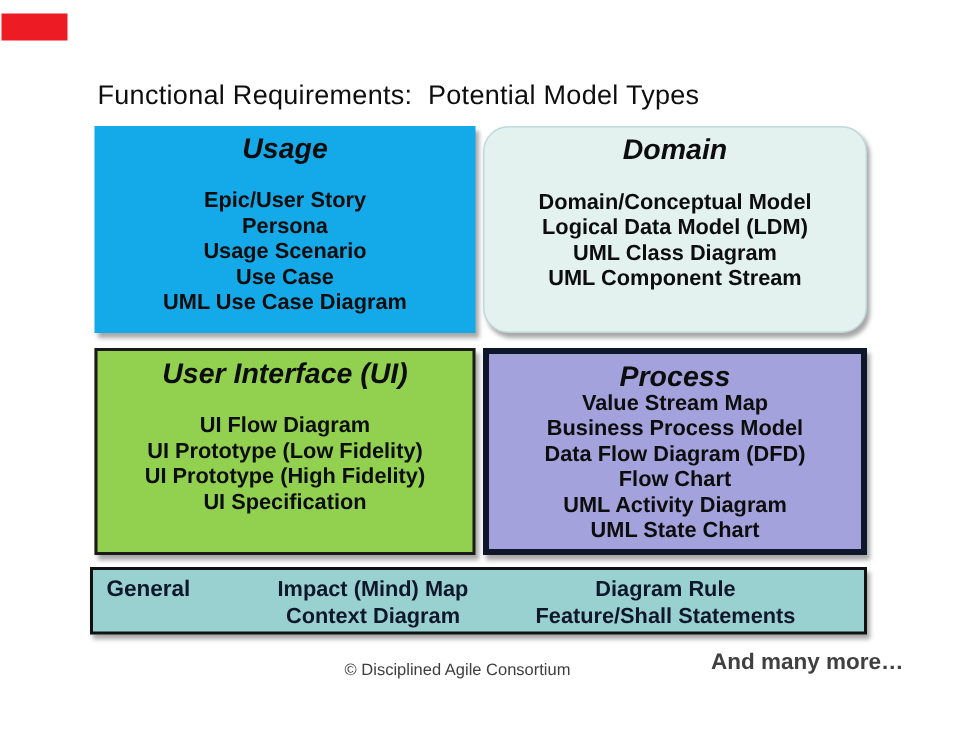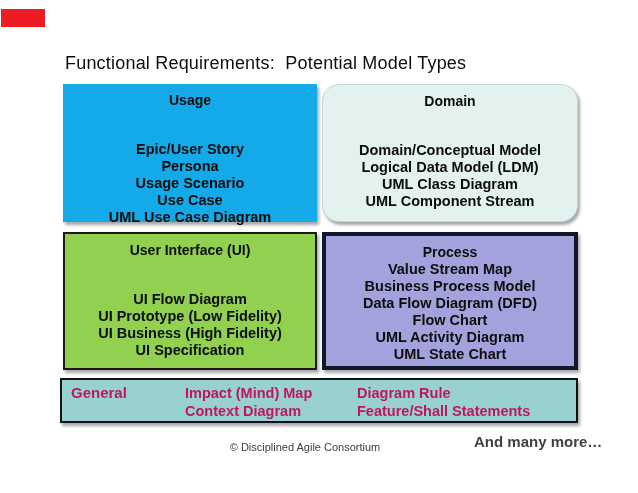--- a/index.html
+++ b/index.html
@@ -26,32 +26,33 @@
     position:absolute;
     box-sizing:border-box;
     text-align:center;
     color:#0d0d0d;
     font-weight:700;
     font-size:14.5px;
     line-height:17px;
     padding-top:7px;
     box-shadow:2px 3px 3px rgba(0,0,0,0.35);
   }
-  .box-title{font-size:14px;line-height:18px;}
-  .gap .box-items{margin-top:32px;text-align:center;}
+  .box-title{font-size:19px;line-height:18px;font-style:italic;}
+  .gap .box-items{margin-top:17px;text-align:center;}
   .box-usage{left:63px;top:84px;width:254px;height:138px;background:#14A9E8;}
   .box-domain{left:322px;top:84px;width:256px;height:138px;background:#E3F1EF;border:1px solid #BFD9DC;}
   .box-ui{left:63px;top:232px;width:254px;height:138px;background:#92D050;border:2px solid #1a1a1a;}
   .box-process{left:322px;top:232px;width:256px;height:138px;background:#A3A2DC;border:4px solid #0f172a;}
   .general-bar{
     position:absolute;left:60px;top:378px;width:518px;height:45px;
     box-sizing:border-box;
     background:#99D1D1;border:2px solid #111111;
-    font-weight:700;font-size:14.5px;line-height:18px;color:#be185d;
+    font-weight:700;font-size:14.5px;line-height:18px;color:#0f172a;
     box-shadow:2px 3px 3px rgba(0,0,0,0.35);
+    text-align:center;
   }
   .general-label{position:absolute;left:9px;top:4px;font-size:15px;}
   .general-col1{position:absolute;left:123px;top:4px;}
   .general-col2{position:absolute;left:295px;top:4px;}
   .copyright{
     position:absolute;left:0;top:441px;width:610px;
     text-align:center;
     font-size:11px;color:#3d3d3d;font-weight:400;
   }
   .many-more{
@@ -88,21 +89,21 @@
       <div class="line">UML Class Diagram</div>
       <div class="line">UML Component Stream</div>
     </div>
   </div>
 
   <div class="box box-ui gap" style="background-color: rgb(146, 208, 80);">
     <div class="box-title">User Interface (UI)</div>
     <div class="box-items">
       <div class="line">UI Flow Diagram</div>
       <div class="line">UI Prototype (Low Fidelity)</div>
-      <div class="line">UI Business (High Fidelity)</div>
+      <div class="line">UI Prototype (High Fidelity)</div>
       <div class="line">UI Specification</div>
     </div>
   </div>
 
   <div class="box box-process" style="background-color: rgb(163, 162, 220);">
     <div class="box-title">Process</div>
     <div class="box-items">
       <div class="line">Value Stream Map</div>
       <div class="line">Business Process Model</div>
       <div class="line">Data Flow Diagram (DFD)</div>

